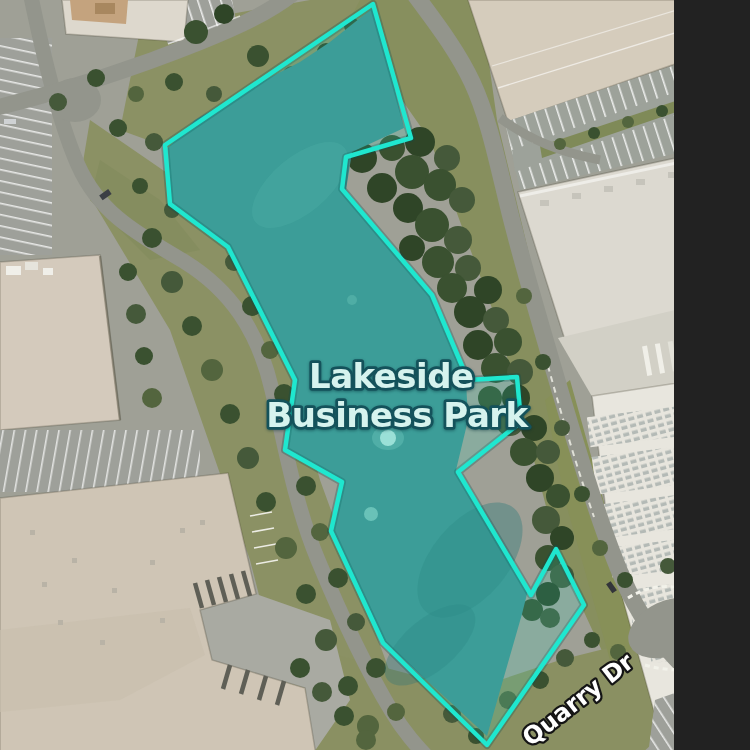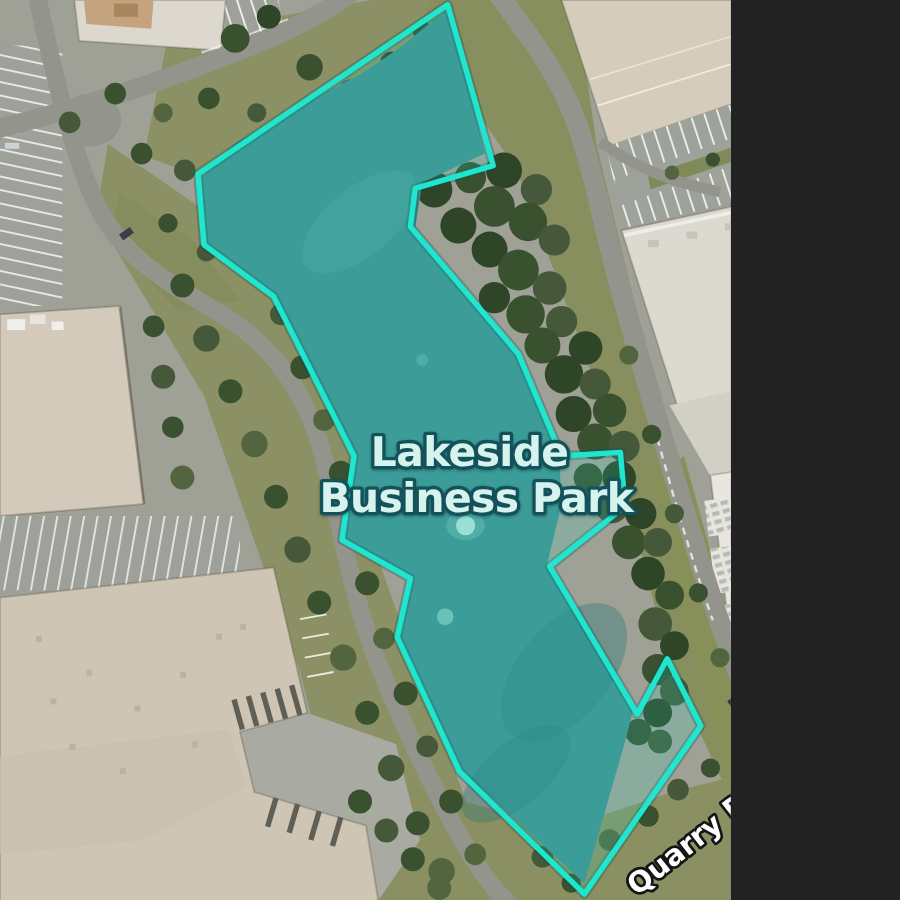--- a/index.html
+++ b/index.html
@@ -1,16 +1,16 @@
 <!DOCTYPE html>
 <html><head>
 <meta charset="utf-8">
 <style>
   html,body{margin:0;padding:0;background:#222;}
-  .stage{position:relative;width:609px;height:750px;overflow:hidden;font-family:"DejaVu Sans",sans-serif;}
+  .stage{position:relative;width:674px;height:750px;overflow:hidden;font-family:"DejaVu Sans",sans-serif;}
   svg{position:absolute;inset:0;display:block;}
   .area-label{font:700 34px "DejaVu Sans",sans-serif;letter-spacing:-0.5px;text-anchor:middle;
     paint-order:stroke;stroke-width:5.5px;stroke-linejoin:round;
     filter:drop-shadow(0 1.5px 1.5px rgba(0,40,50,.45));}
   .street-label{font:700 24px "DejaVu Sans",sans-serif;text-anchor:middle;
     paint-order:stroke;stroke-width:4.5px;stroke-linejoin:round;}
   .t1{fill:#3a5130}.t2{fill:#2f4527}.t3{fill:#45593a}.t4{fill:#53653e}
   .curb{fill:none;stroke:#f2f2ea;stroke-width:3;stroke-dasharray:5 4;}
   .dock{stroke:#5f5f56;stroke-width:4.5;}
   .bld{stroke:rgba(60,55,40,0.25);stroke-width:1.5;}

